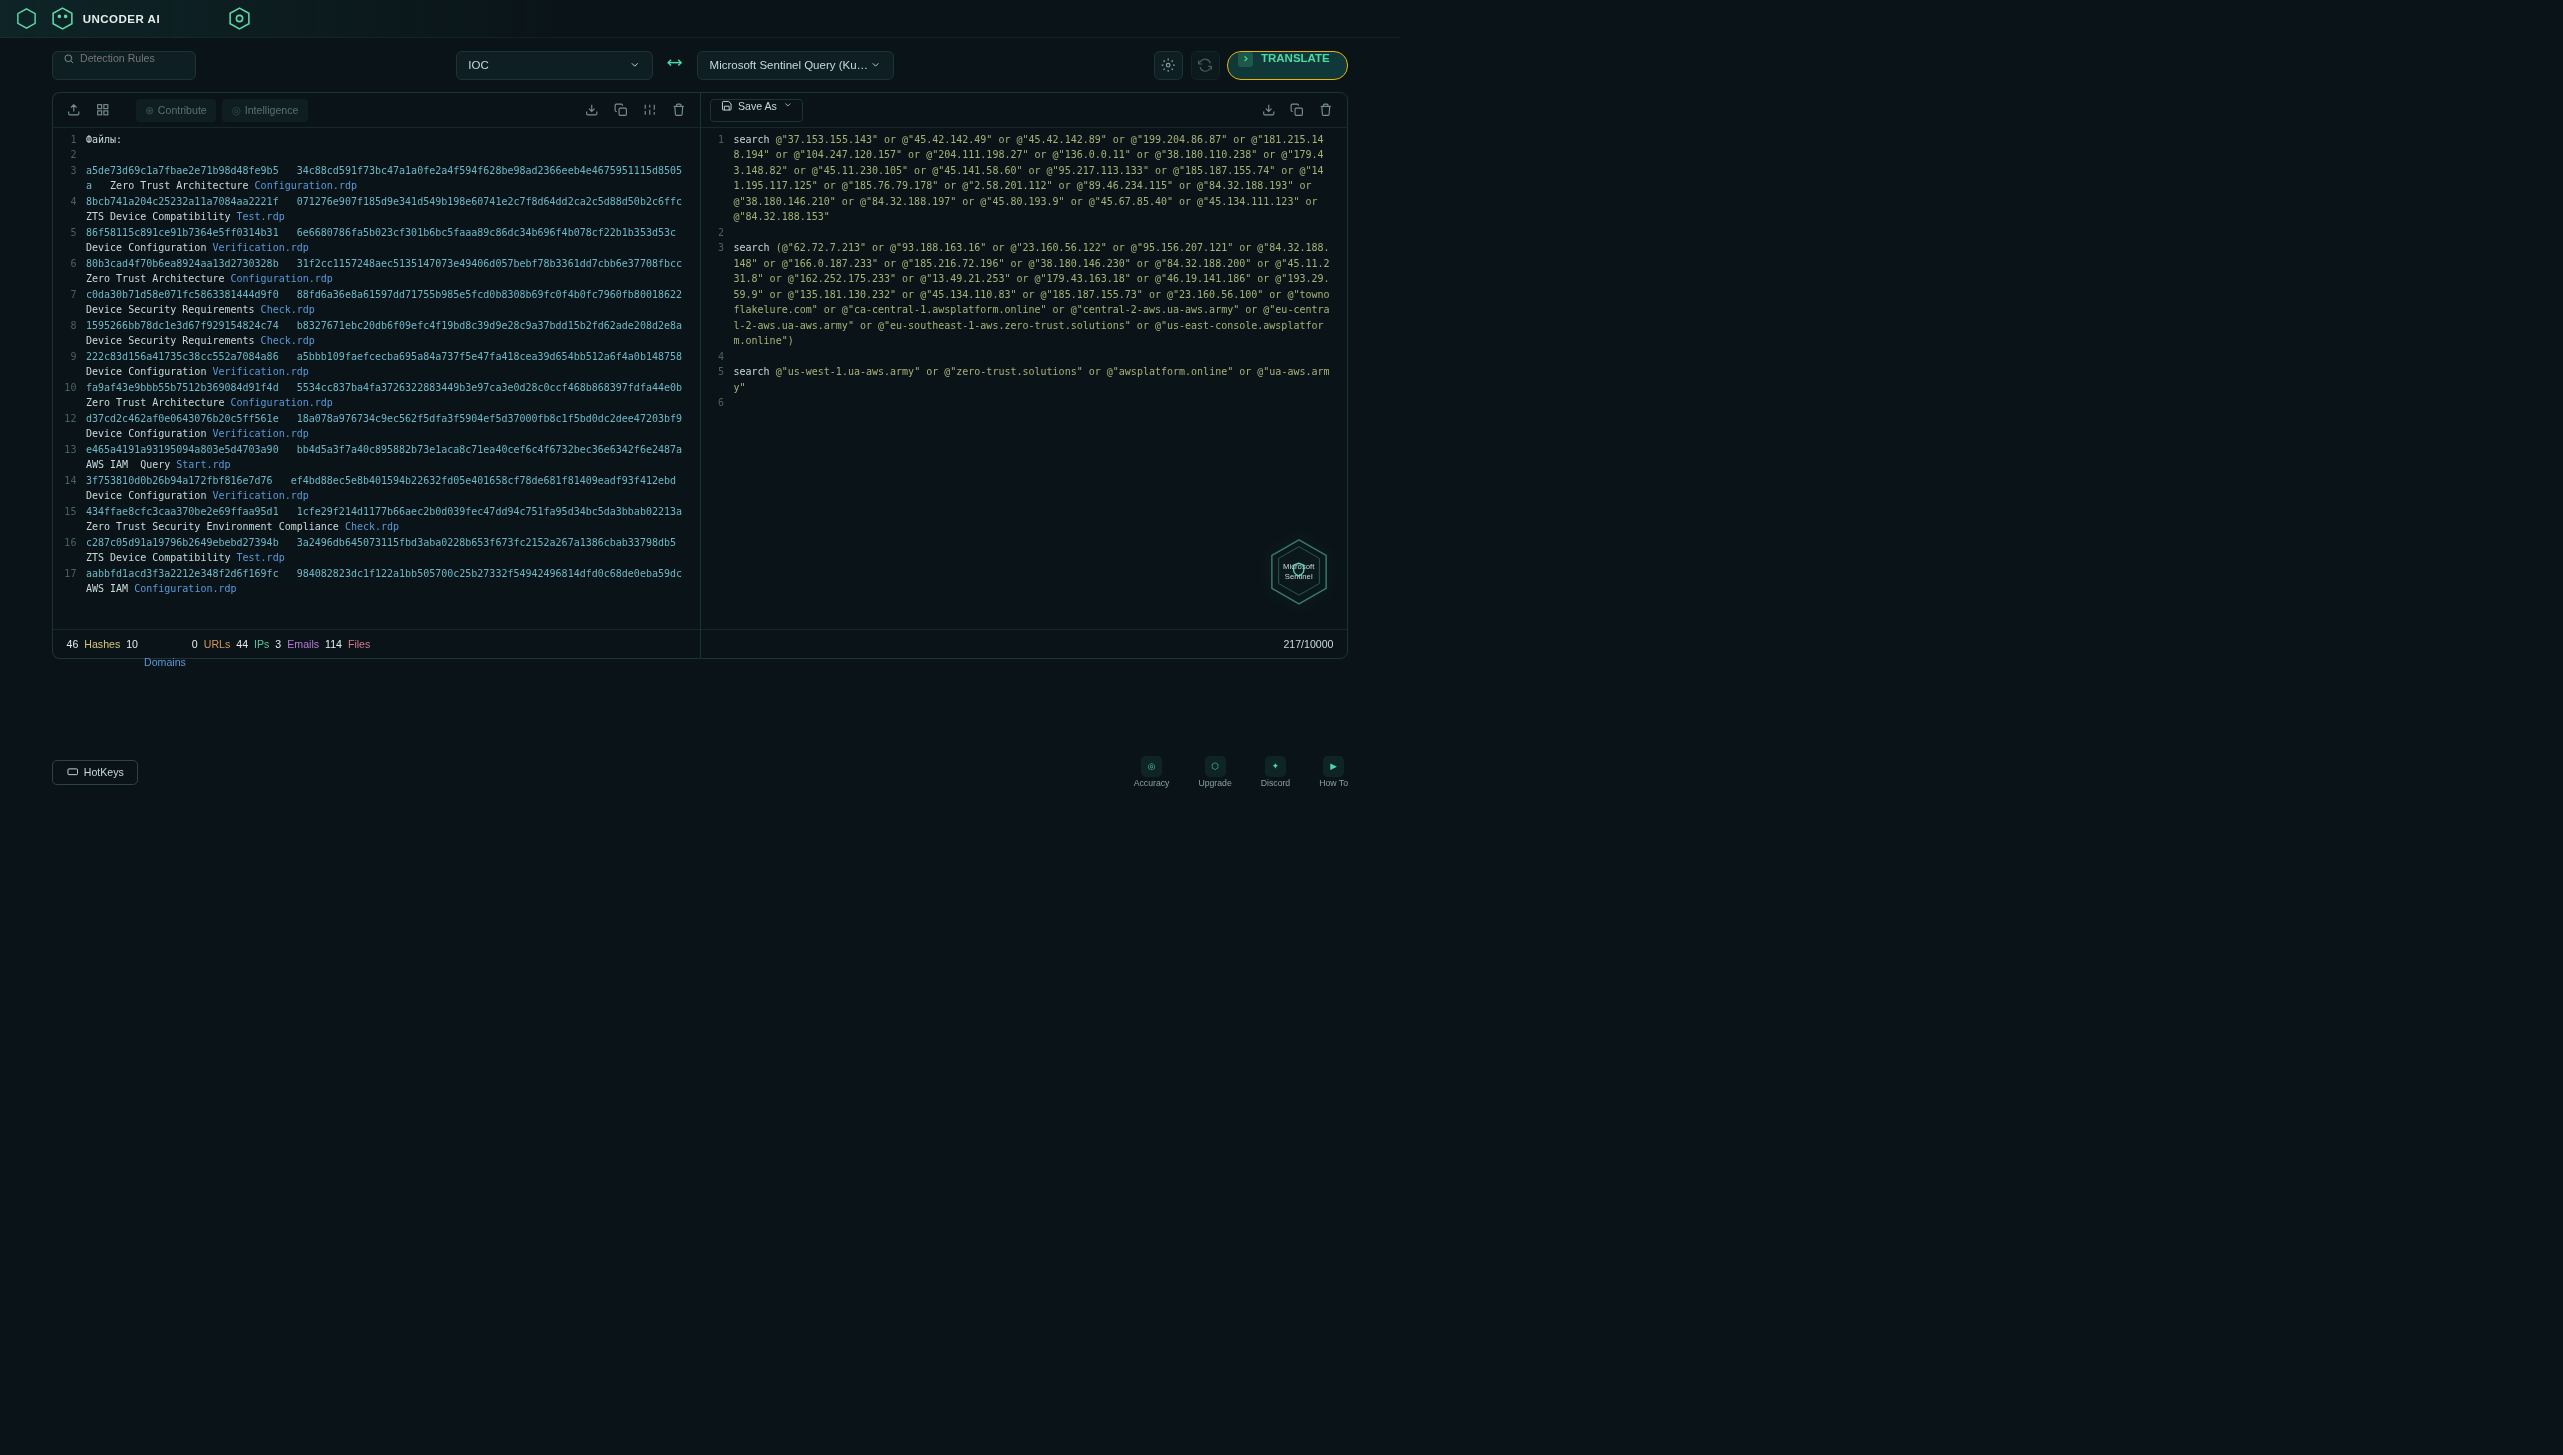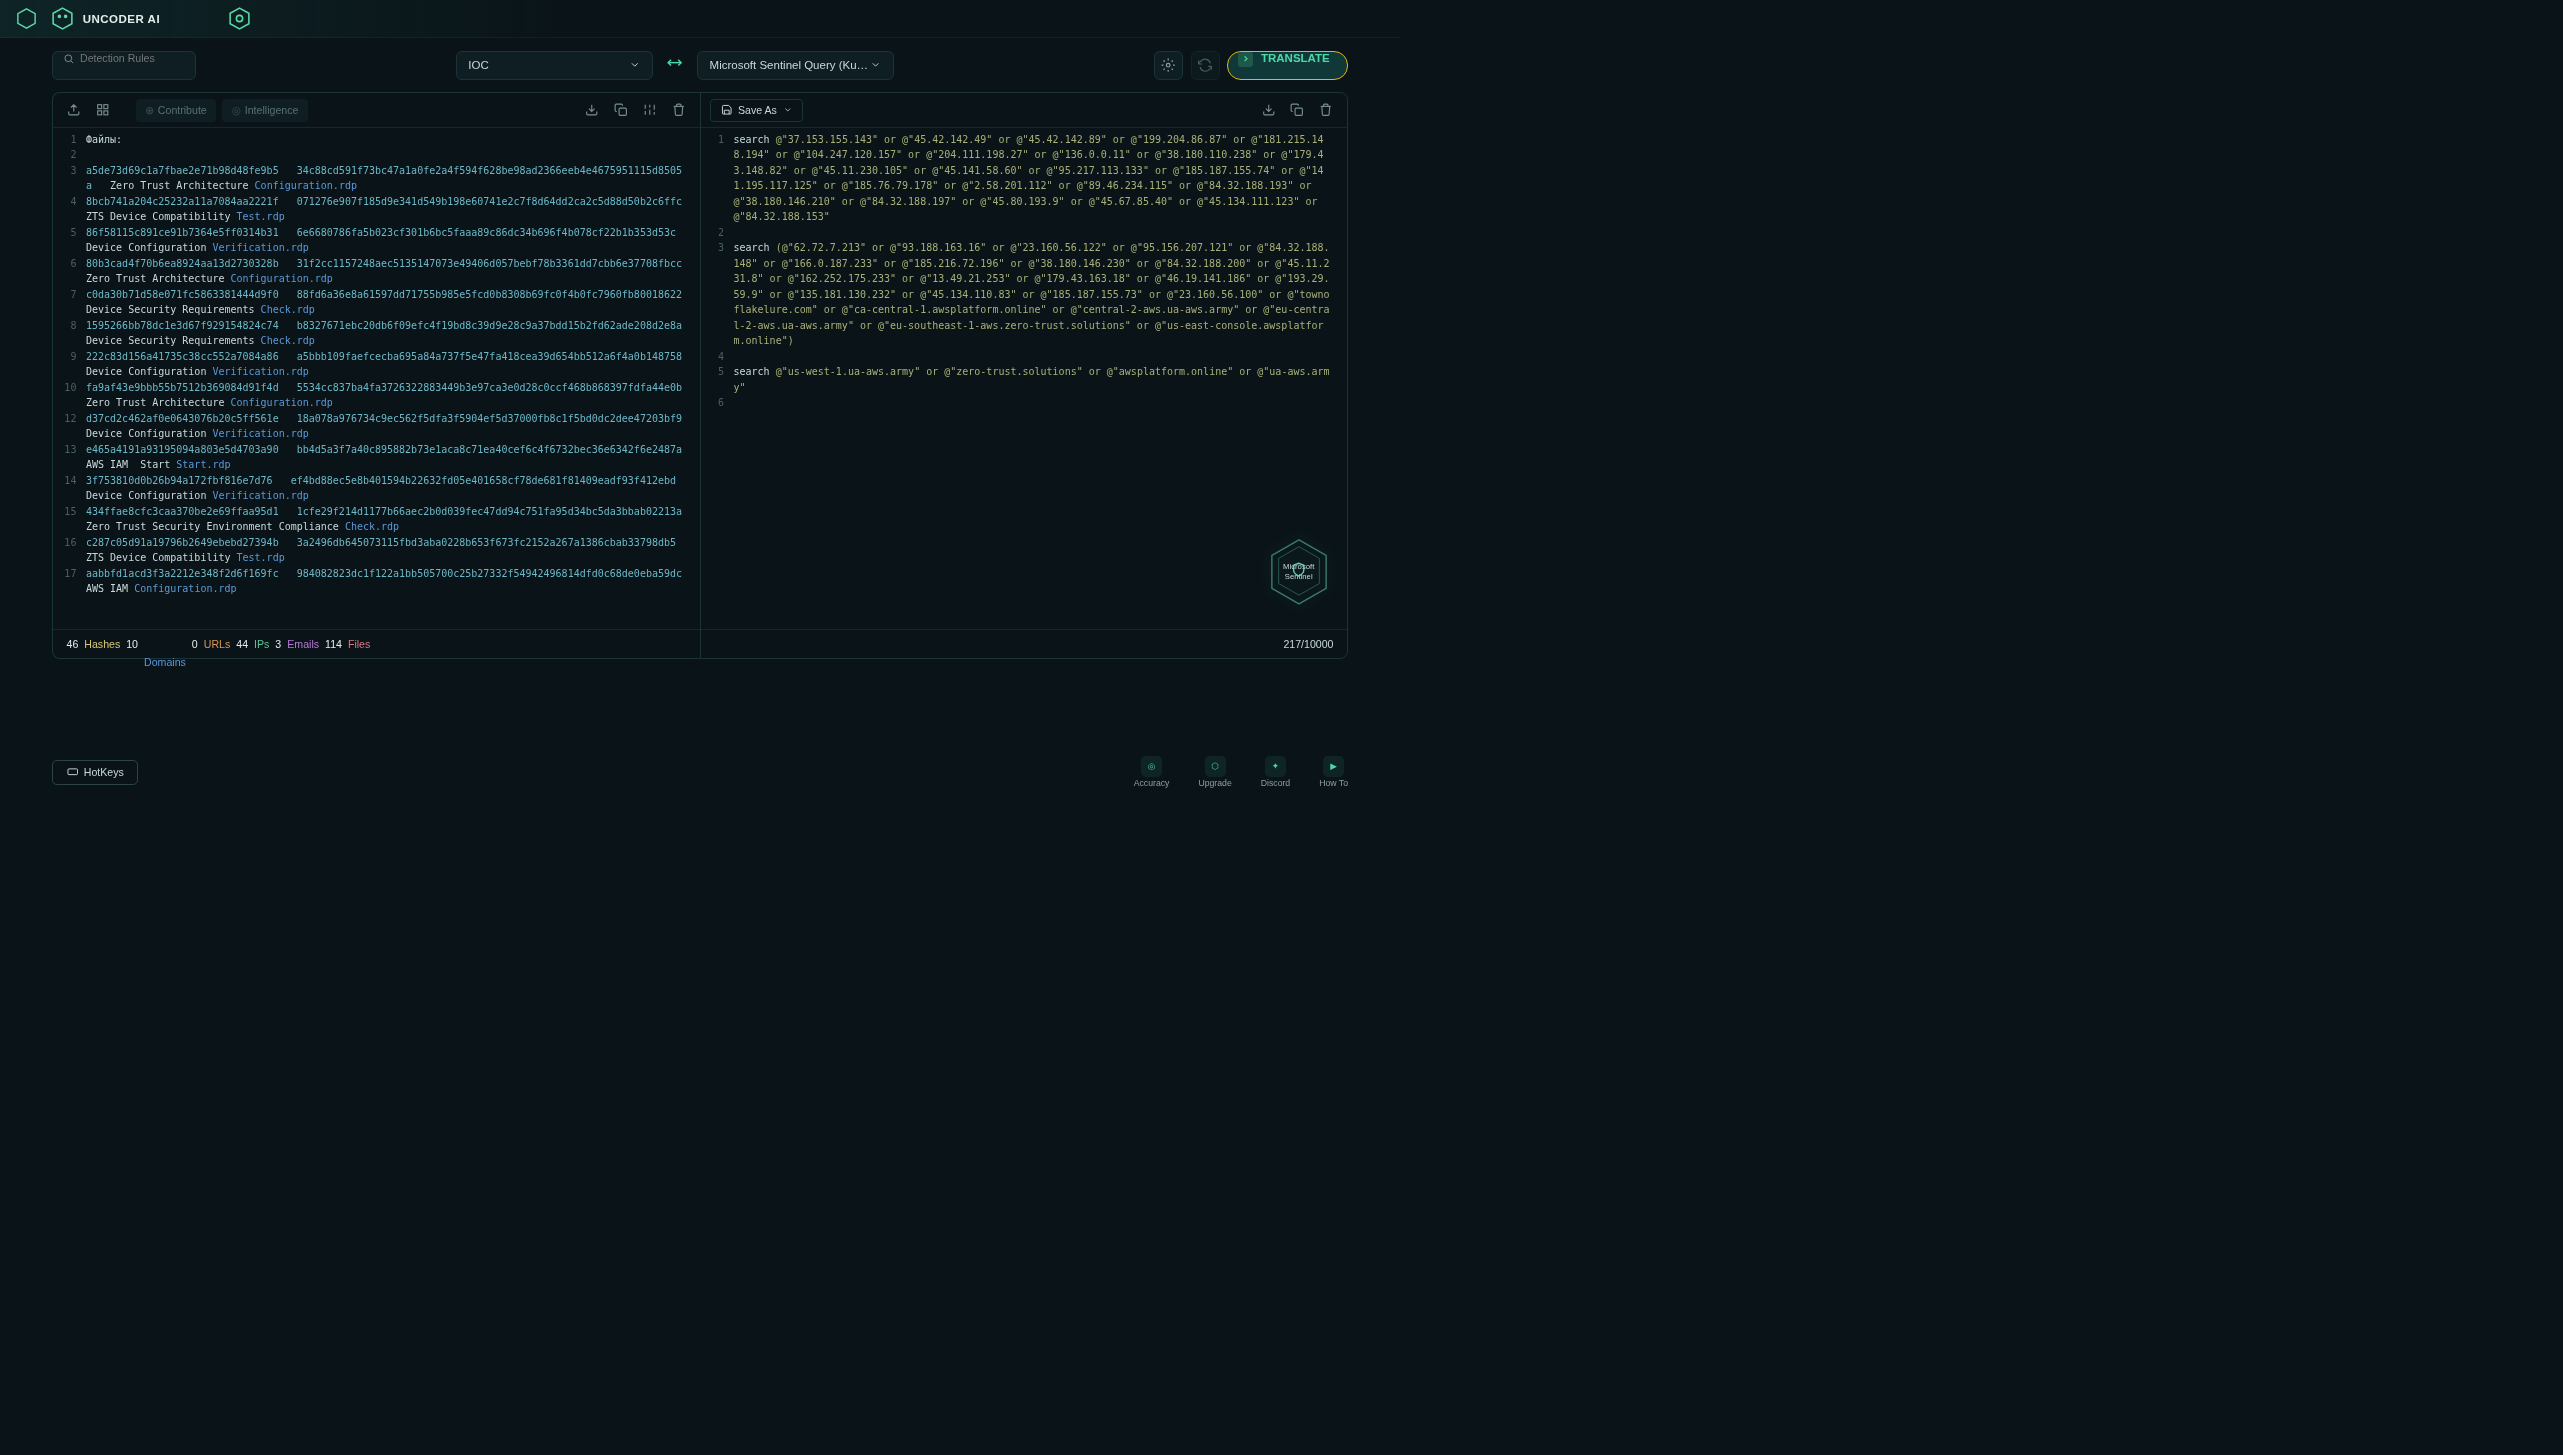--- a/index.html
+++ b/index.html
@@ -86,21 +86,21 @@
 .small-icon {
   width:23px;height:23px;display:flex;align-items:center;justify-content:center;
   color:#7a9090;cursor:pointer;border-radius:3.8px;
 }
 .pill-btn {
   height:23px;padding:0 9.6px;border-radius:3.8px;background:#0f1e22;
   color:#5a7070;font-size:10.6px;display:flex;align-items:center;gap:3.8px;cursor:pointer;
 }
 .save-as-btn {
   height:23px;padding:0 9.6px;border-radius:3.8px;border:1px solid #1a3438;
-  color:#c8d8dc;font-size:10.6px;display:flex;align-items:center;gap:5.8px;cursor:pointer;
+  color:#c8d8dc;font-size:10.6px;display:flex;gap:5.8px;cursor:pointer;
 }
 .code-area {
   flex:1; overflow:auto; font-family:"SF Mono",Menlo,Consolas,monospace;
   font-size:10px; line-height:1.55; padding:3.8px 0;
   scrollbar-width:thin; scrollbar-color:#2a4448 transparent;
 }
 .code-area::-webkit-scrollbar { width:7.7px;height:7.7px; }
 .code-area::-webkit-scrollbar-thumb { background:#2a4448;border-radius:3.8px; }
 .code-line { display:flex; white-space:pre; }
 .gutter { width:33px; text-align:right; color:#4a6060; padding-right:9.6px; flex-shrink:0; user-select:none; }
@@ -281,21 +281,21 @@
           <div class="code-line"><div class="gutter">2</div><div class="code-content"></div></div>
           <div class="code-line"><div class="gutter">3</div><div class="code-content"><span class="c-cyan">a5de73d69c1a7fbae2e71b98d48fe9b5   34c88cd591f73bc47a1a0fe2a4f594f628be98ad2366eeb4e4675951115d8505a   </span><span class="c-tag">Zero Trust Architecture </span><span class="c-blue">Configuration.rdp</span></div></div>
           <div class="code-line"><div class="gutter">4</div><div class="code-content"><span class="c-cyan">8bcb741a204c25232a11a7084aa2221f   071276e907f185d9e341d549b198e60741e2c7f8d64dd2ca2c5d88d50b2c6ffc   </span><span class="c-tag">ZTS Device Compatibility </span><span class="c-blue">Test.rdp</span></div></div>
           <div class="code-line"><div class="gutter">5</div><div class="code-content"><span class="c-cyan">86f58115c891ce91b7364e5ff0314b31   6e6680786fa5b023cf301b6bc5faaa89c86dc34b696f4b078cf22b1b353d53c   </span><span class="c-tag">Device Configuration </span><span class="c-blue">Verification.rdp</span></div></div>
           <div class="code-line"><div class="gutter">6</div><div class="code-content"><span class="c-cyan">80b3cad4f70b6ea8924aa13d2730328b   31f2cc1157248aec5135147073e49406d057bebf78b3361dd7cbb6e37708fbcc   </span><span class="c-tag">Zero Trust Architecture </span><span class="c-blue">Configuration.rdp</span></div></div>
           <div class="code-line"><div class="gutter">7</div><div class="code-content"><span class="c-cyan">c0da30b71d58e071fc5863381444d9f0   88fd6a36e8a61597dd71755b985e5fcd0b8308b69fc0f4b0fc7960fb80018622   </span><span class="c-tag">Device Security Requirements </span><span class="c-blue">Check.rdp</span></div></div>
           <div class="code-line"><div class="gutter">8</div><div class="code-content"><span class="c-cyan">1595266bb78dc1e3d67f929154824c74   b8327671ebc20db6f09efc4f19bd8c39d9e28c9a37bdd15b2fd62ade208d2e8a   </span><span class="c-tag">Device Security Requirements </span><span class="c-blue">Check.rdp</span></div></div>
           <div class="code-line"><div class="gutter">9</div><div class="code-content"><span class="c-cyan">222c83d156a41735c38cc552a7084a86   a5bbb109faefcecba695a84a737f5e47fa418cea39d654bb512a6f4a0b148758   </span><span class="c-tag">Device Configuration </span><span class="c-blue">Verification.rdp</span></div></div>
           <div class="code-line"><div class="gutter">10</div><div class="code-content"><span class="c-cyan">fa9af43e9bbb55b7512b369084d91f4d   5534cc837ba4fa3726322883449b3e97ca3e0d28c0ccf468b868397fdfa44e0b   </span><span class="c-tag">Zero Trust Architecture </span><span class="c-blue">Configuration.rdp</span></div></div>
           <div class="code-line"><div class="gutter">12</div><div class="code-content"><span class="c-cyan">d37cd2c462af0e0643076b20c5ff561e   18a078a976734c9ec562f5dfa3f5904ef5d37000fb8c1f5bd0dc2dee47203bf9   </span><span class="c-tag">Device Configuration </span><span class="c-blue">Verification.rdp</span></div></div>
-          <div class="code-line"><div class="gutter">13</div><div class="code-content"><span class="c-cyan">e465a4191a93195094a803e5d4703a90   bb4d5a3f7a40c895882b73e1aca8c71ea40cef6c4f6732bec36e6342f6e2487a   </span><span class="c-tag">AWS IAM  Start </span><span class="c-blue">Start.rdp</span></div></div>
+          <div class="code-line"><div class="gutter">13</div><div class="code-content"><span class="c-cyan">e465a4191a93195094a803e5d4703a90   bb4d5a3f7a40c895882b73e1aca8c71ea40cef6c4f6732bec36e6342f6e2487a   </span><span class="c-tag">AWS IAM  Query </span><span class="c-blue">Start.rdp</span></div></div>
           <div class="code-line"><div class="gutter">14</div><div class="code-content"><span class="c-cyan">3f753810d0b26b94a172fbf816e7d76   ef4bd88ec5e8b401594b22632fd05e401658cf78de681f81409eadf93f412ebd   </span><span class="c-tag">Device Configuration </span><span class="c-blue">Verification.rdp</span></div></div>
           <div class="code-line"><div class="gutter">15</div><div class="code-content"><span class="c-cyan">434ffae8cfc3caa370be2e69ffaa95d1   1cfe29f214d1177b66aec2b0d039fec47dd94c751fa95d34bc5da3bbab02213a   </span><span class="c-tag">Zero Trust Security Environment Compliance </span><span class="c-blue">Check.rdp</span></div></div>
           <div class="code-line"><div class="gutter">16</div><div class="code-content"><span class="c-cyan">c287c05d91a19796b2649ebebd27394b   3a2496db645073115fbd3aba0228b653f673fc2152a267a1386cbab33798db5   </span><span class="c-tag">ZTS Device Compatibility </span><span class="c-blue">Test.rdp</span></div></div>
           <div class="code-line"><div class="gutter">17</div><div class="code-content"><span class="c-cyan">aabbfd1acd3f3a2212e348f2d6f169fc   984082823dc1f122a1bb505700c25b27332f54942496814dfd0c68de0eba59dc   </span><span class="c-tag">AWS IAM </span><span class="c-blue">Configuration.rdp</span></div></div>
         </div>
     <div class="panel-footer">
       <span class="stat-num">46</span>
           <span class="stat-lbl hashes">Hashes</span>
       <span class="stat-num">10</span>
           <span class="stat-lbl domains">Domains</span>

